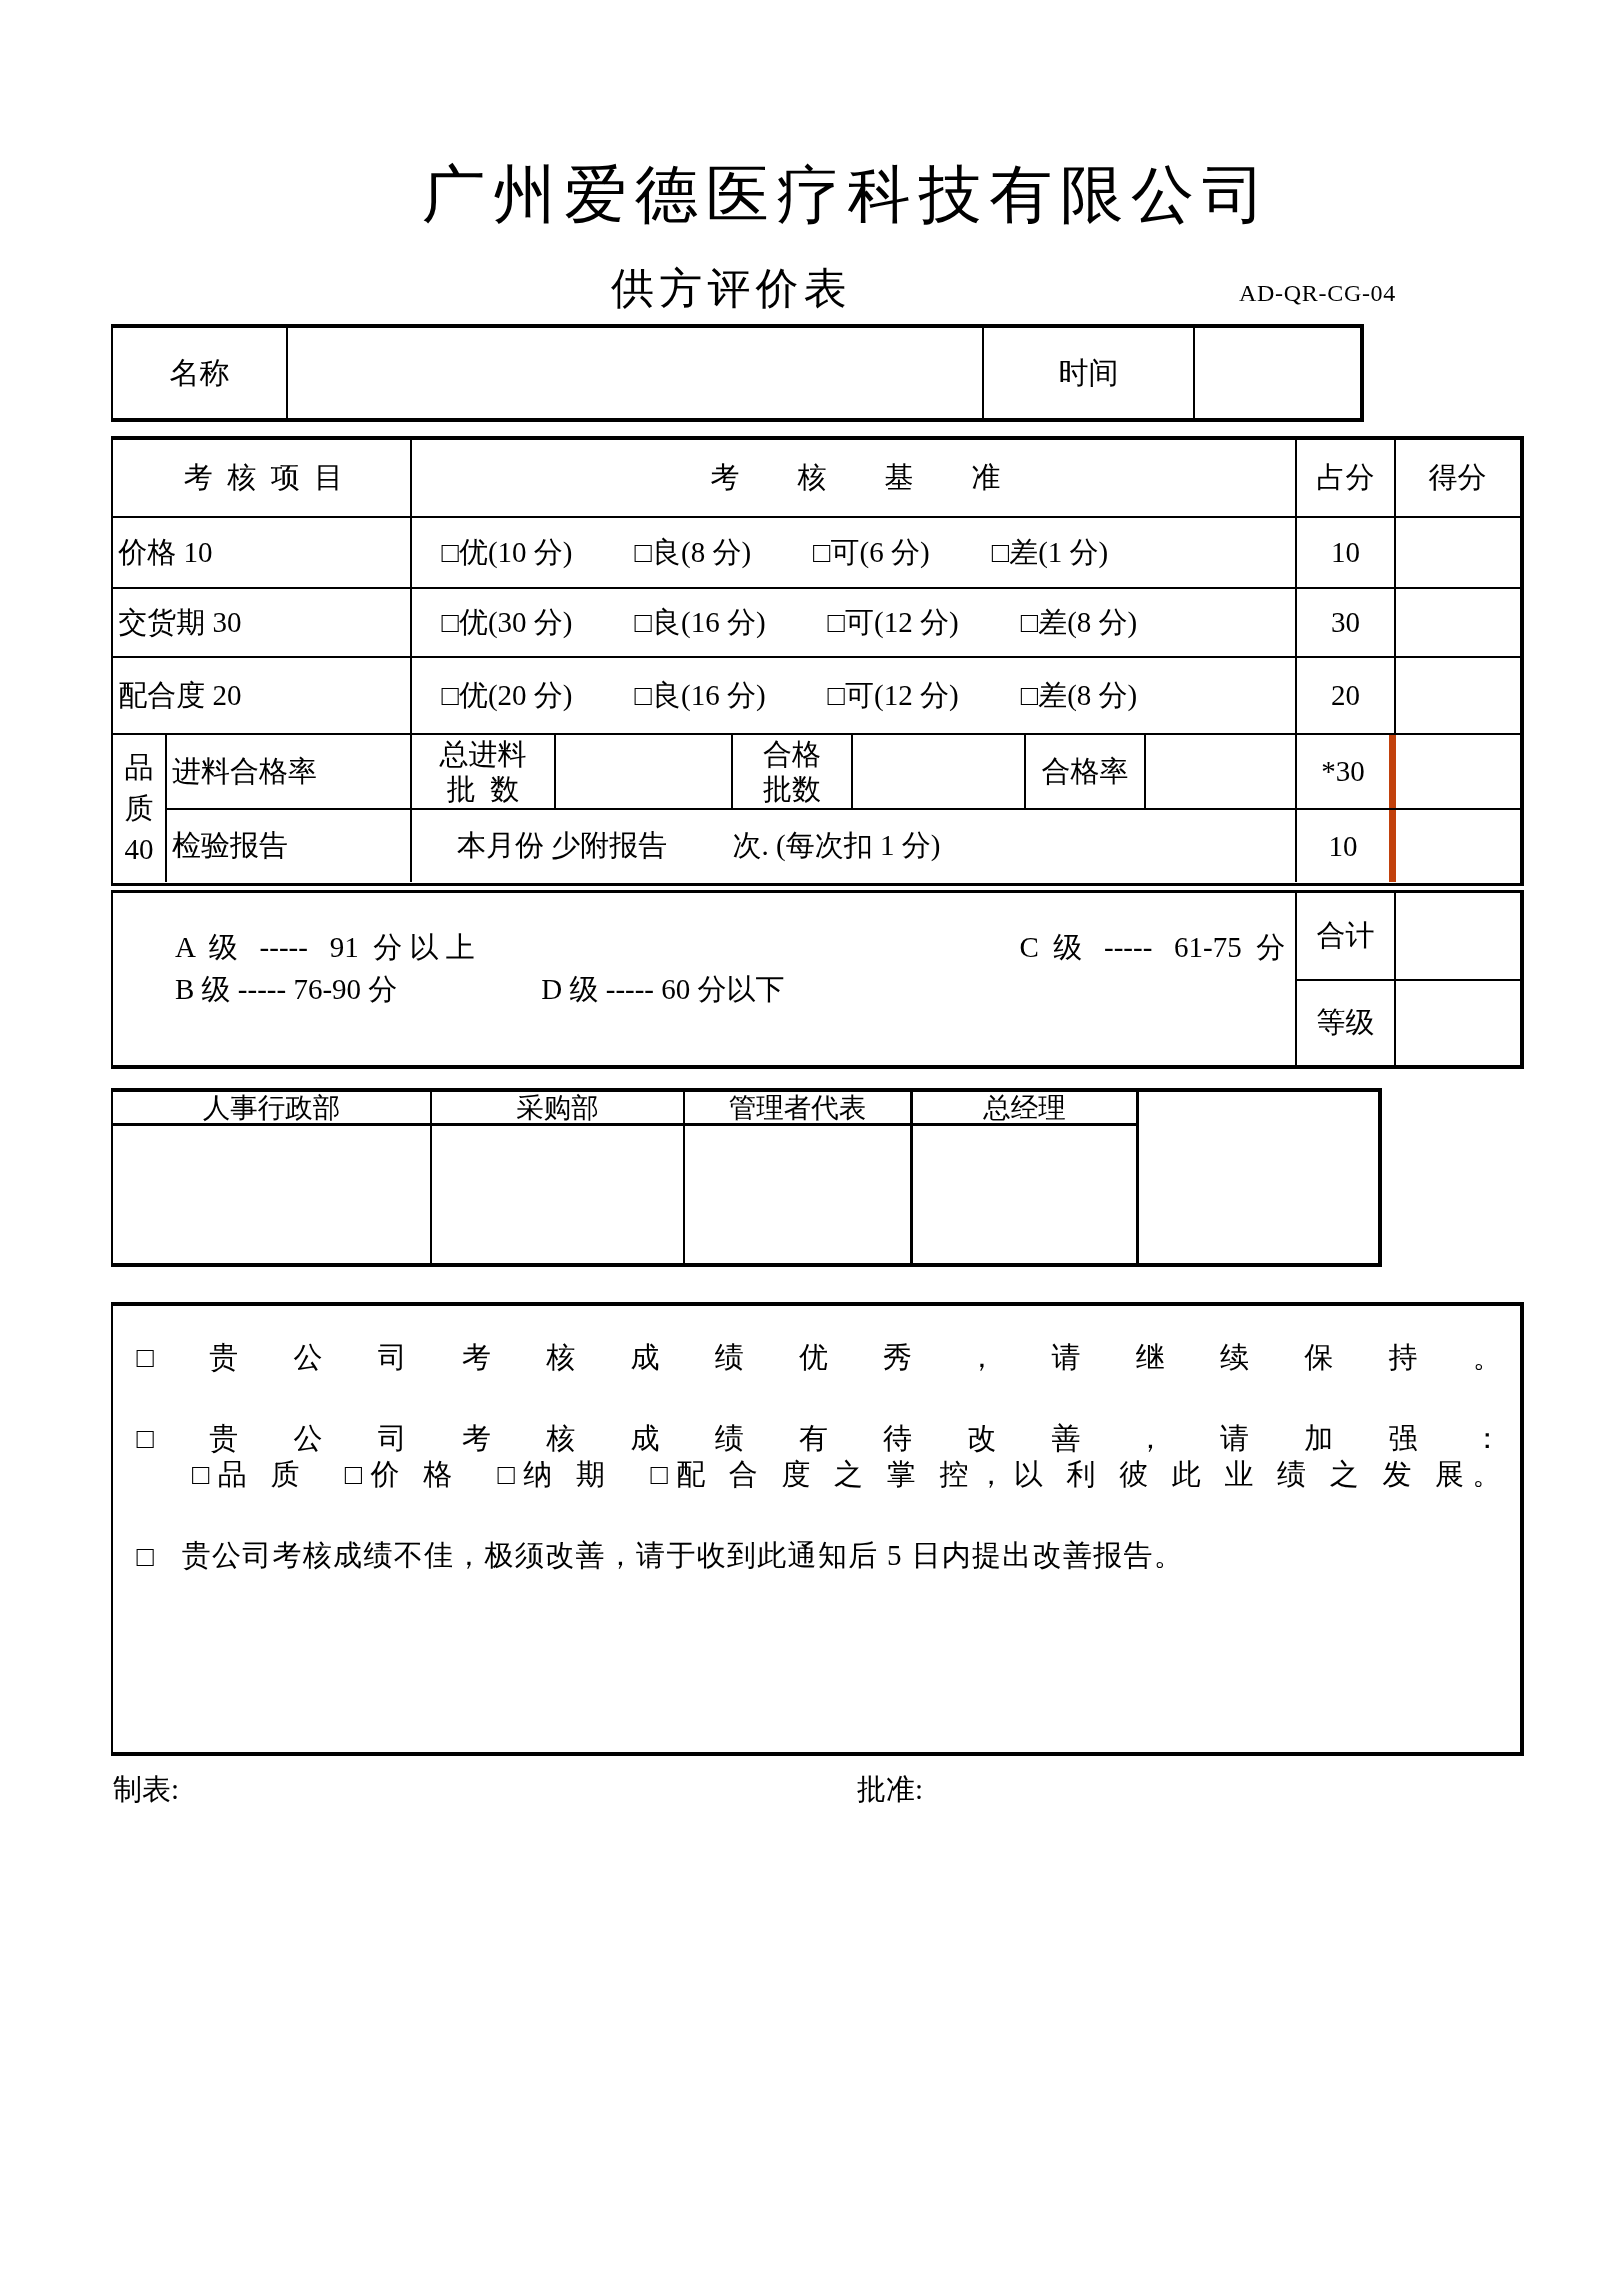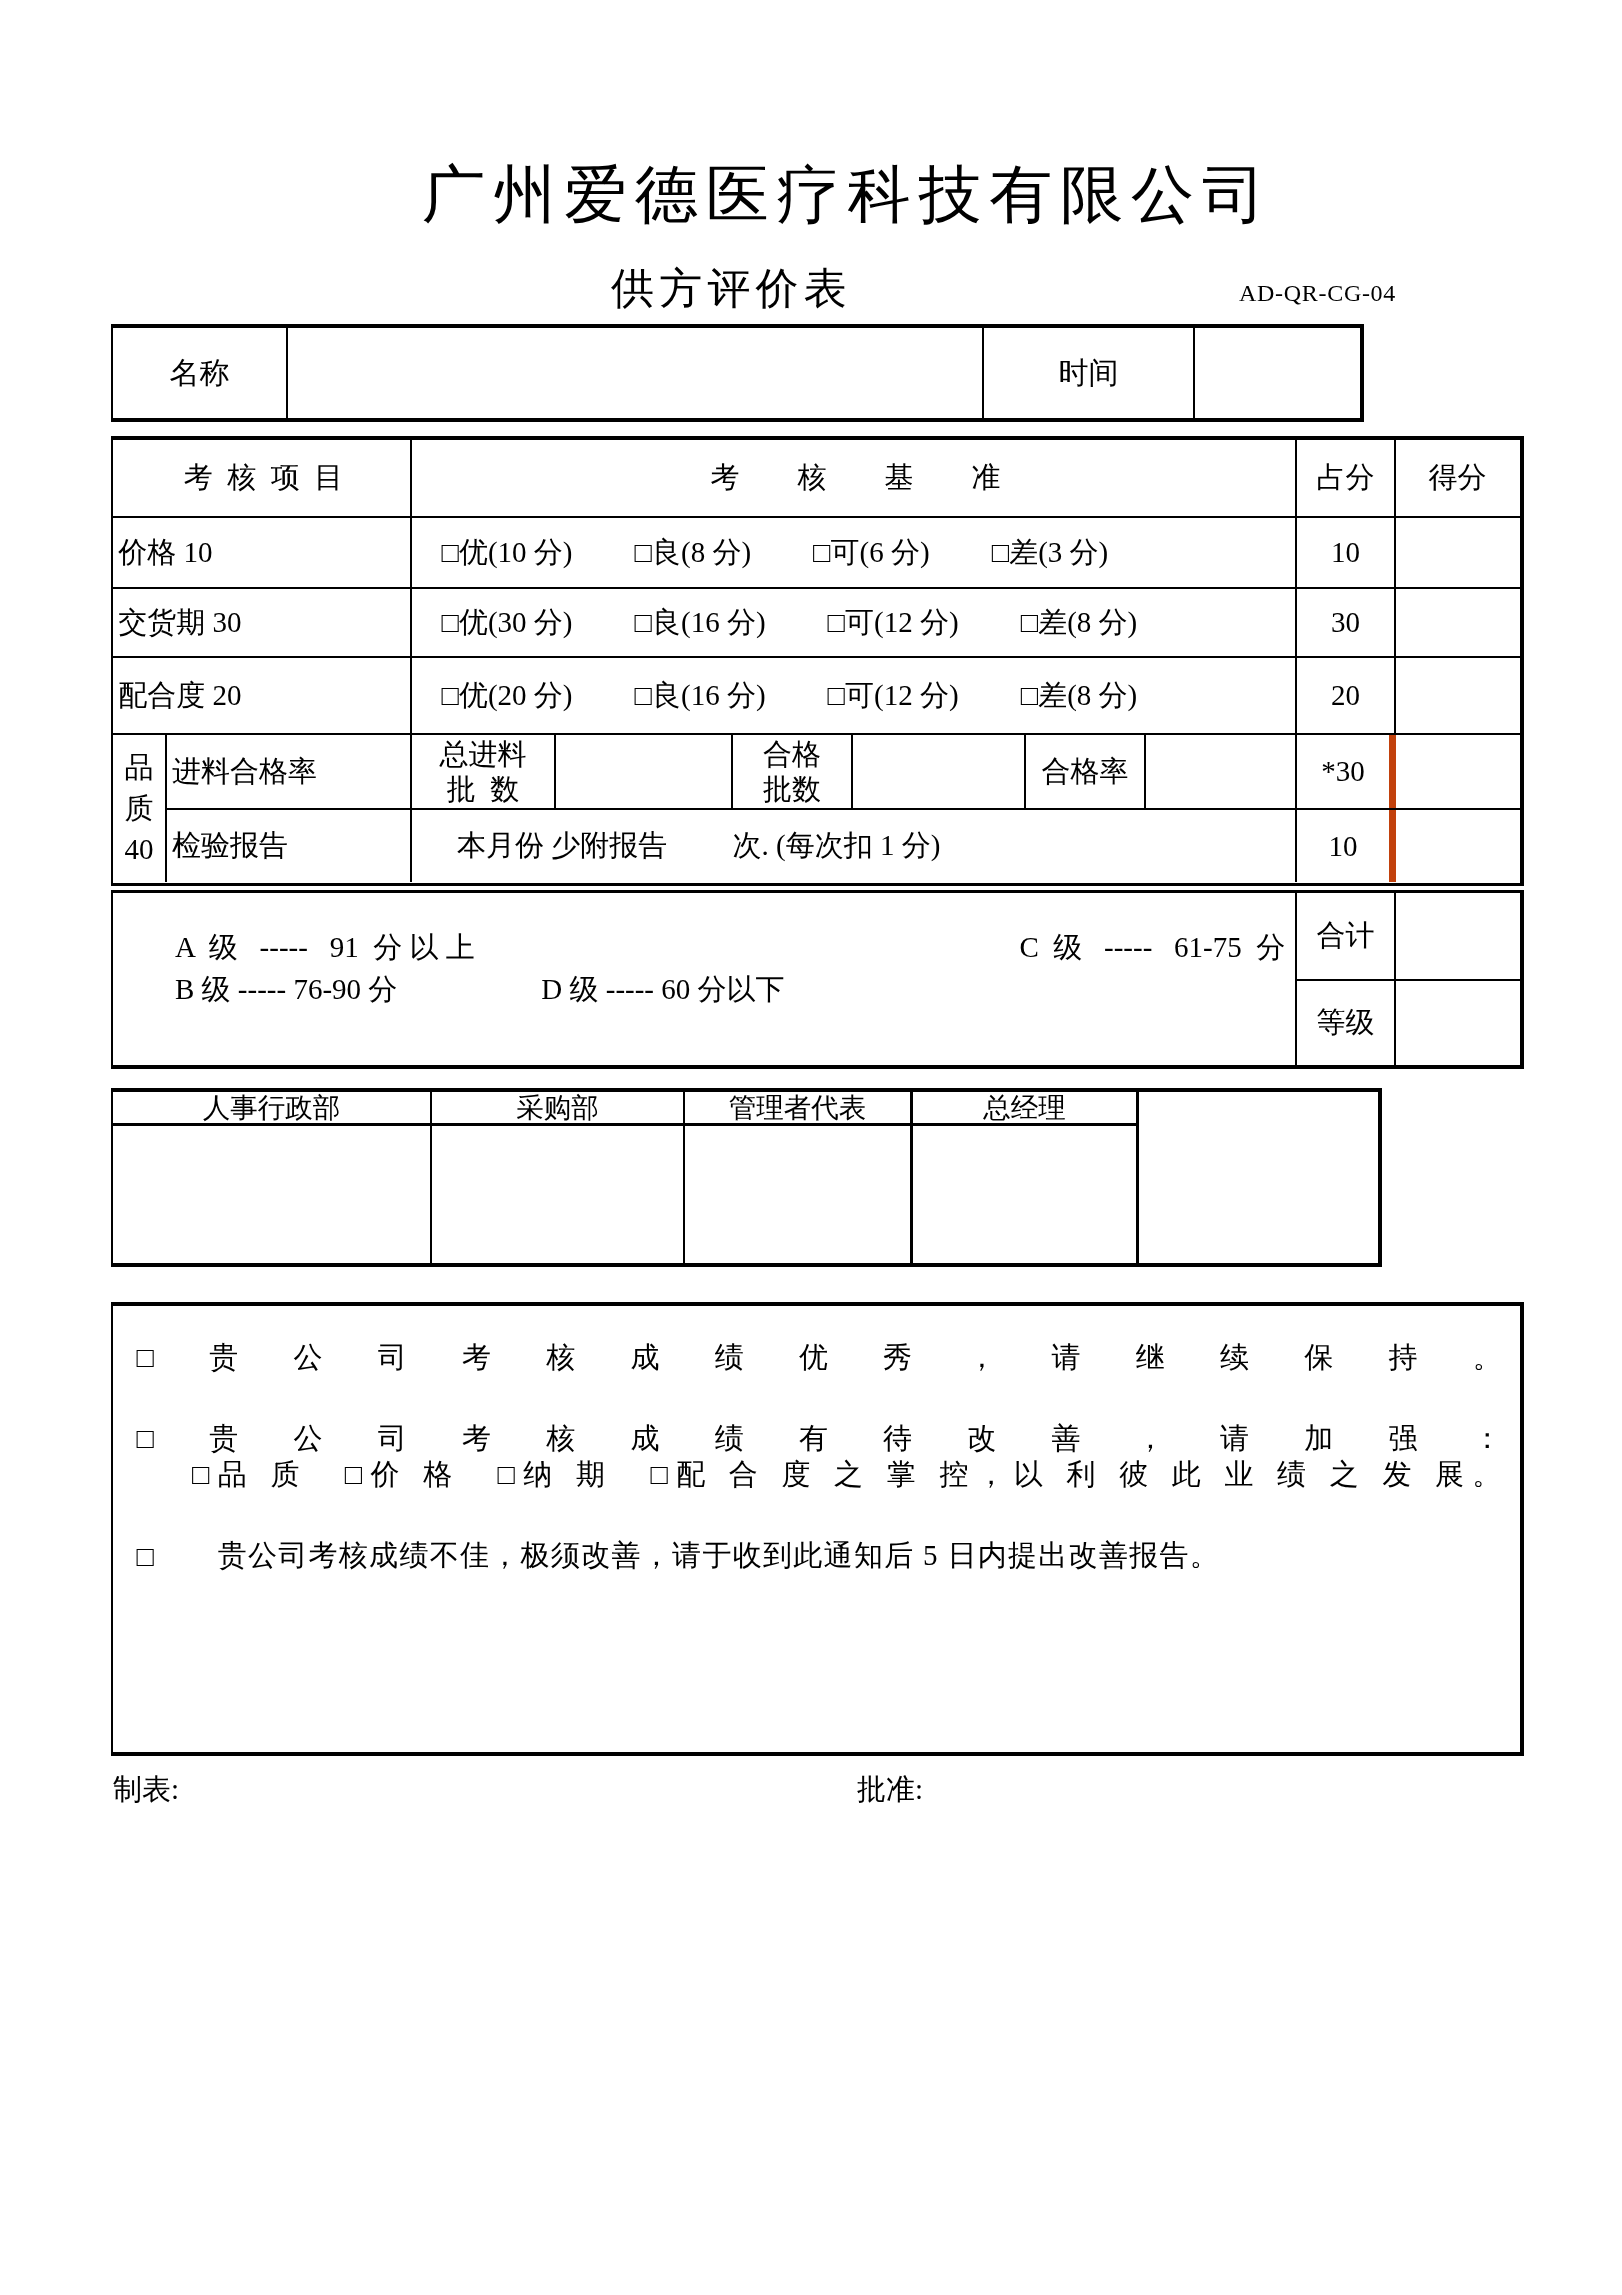--- a/index.html
+++ b/index.html
@@ -92,21 +92,21 @@
 
   
   .result-box { top:1302px; left:111px; width:1413px; height:454px; border:4.6px solid #000; border-left-width:2.6px; font-size:29px; }
   .jc { display:flex; justify-content:space-between; height:31px; align-items:center; }
   .jc span { white-space:pre; }
   .st1 { margin:36px 18.3px 0 23.6px; }
   .st2 { margin:50px 18.3px 0 23.6px; }
   .st2sub { margin:5.2px 18.3px 0 79px; }
   .st3 { margin:46px 18.3px 0 23.6px; display:flex; align-items:center; }
   .st3 .box { margin-right:27.5px; }
-  .st3 .txt { letter-spacing:1.3px;margin-left:36px; }
+  .st3 .txt { letter-spacing:1.3px; }
 
   
   .foot-label { font-size:29px; }
   .prepared { top:1770px; left:113px; }
   .approved { top:1770px; left:857px; }
 </style>
 </head>
 <body>
 
 <div class="page">
@@ -130,21 +130,21 @@
       <div class="cell c-sc center">得分</div>
     </div>
 
     <div class="row r-price">
       <div class="cell c-item">价格 10</div>
       <div class="cell c-crit">
         <div class="opts">
           <span>□优(10 分)</span>
           <span>□良(8 分)</span>
           <span>□可(6 分)</span>
-          <span>□差(3 分)</span>
+          <span>□差(1 分)</span>
         </div>
       </div>
       <div class="cell c-wt">10</div>
       <div class="cell c-sc"></div>
     </div>
 
     <div class="row r-deliver">
       <div class="cell c-item">交货期 30</div>
       <div class="cell c-crit">
         <div class="opts">

